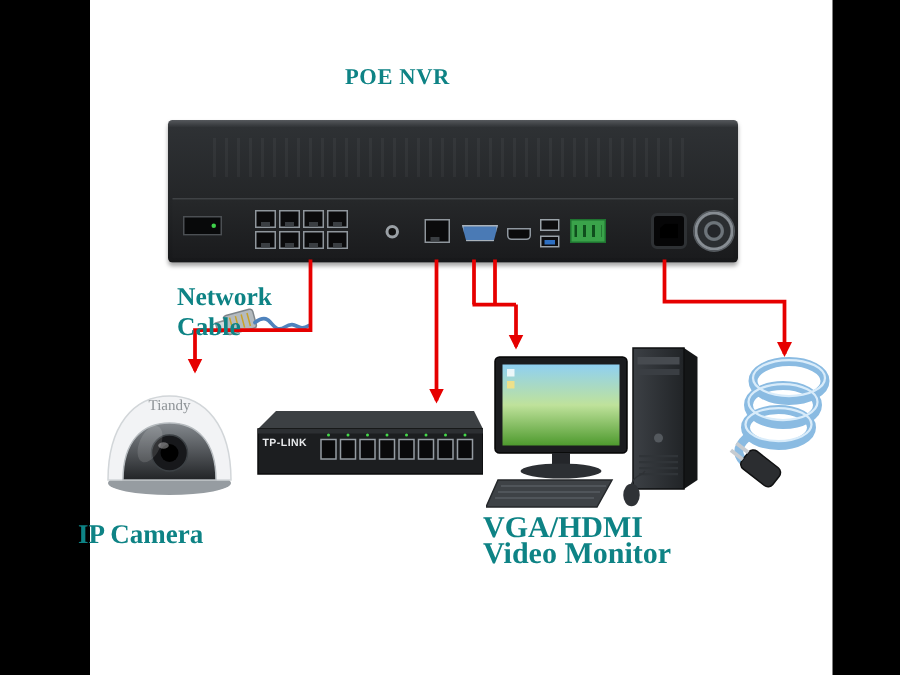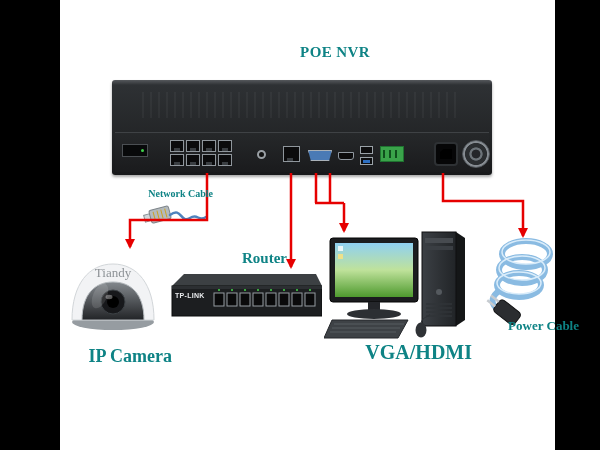--- a/index.html
+++ b/index.html
@@ -38,28 +38,28 @@
        clip-path:polygon(0 30%,30% 0,100% 0,100% 100%,0 100%);}
   .fan{position:absolute;left:350px;top:60px;width:28px;height:28px;border-radius:50%;border:1px solid #565b60;
        background:radial-gradient(circle at 50% 50%,#24262a 0 22%,#6d747a 26% 34%,#2b2e31 38% 58%,#878d93 62% 70%,#3a3e42 74% 100%);}
 
   
   .abs{position:absolute;}
   .aline{stroke:var(--arrow,#e60000);stroke-width:2.5;fill:none;}
   #ah path{fill:var(--arrow,#e60000);}
 
   
-  .lbl{position:absolute;color:var(--accent,#0e8385);font-weight:bold;text-align:right;}
+  .lbl{position:absolute;color:var(--accent,#0e8385);font-weight:bold;text-align:left;}
   .lbl-title{left:230px;top:44px;width:140px;font-size:15px;letter-spacing:.4px;}
-  .lbl-netcable{left:118px;top:188px;width:95px;font-size:10px;font-weight:600;}
+  .lbl-netcable{left:118px;top:188px;width:95px;font-size:17px;font-weight:600;}
   .lbl-router{left:187px;top:250px;width:100px;font-size:15px;}
   .lbl-camera{left:52px;top:346px;width:120px;font-size:18px;}
   .lbl-monitor{left:322px;top:344px;width:150px;font-size:20px;line-height:17px;}
   .lbl-power{left:459px;top:318px;width:120px;font-size:13px;}
-  .brand-camera{position:absolute;left:83px;top:265px;width:60px;font-size:13px;color:#8d9296;text-align:center;}
+  .brand-camera{position:absolute;left:83px;top:265px;width:60px;font-size:10px;color:#8d9296;text-align:center;}
   .brand-router{position:absolute;left:175px;top:292px;width:40px;font-size:7px;color:#e8eaec;
        font-family:"Liberation Sans",sans-serif;font-weight:bold;letter-spacing:.3px;}
 </style>
 </head>
 <body>
 
 <div class="root">
   <div class="stage"></div>
 
   <div class="nvr">
@@ -202,21 +202,20 @@
     <path class="aline" d="M291,173 L291,267" marker-end="url(#ah)"></path>
     <path class="aline" d="M316,173 L316,203"></path>
     <path class="aline" d="M330,173 L330,203"></path>
     <path class="aline" d="M315,203 L344,203"></path>
     <path class="aline" d="M344,203 L344,231" marker-end="url(#ah)"></path>
     <path class="aline" d="M443,173 L443,201 L523,201 L523,236" marker-end="url(#ah)"></path>
   </svg>
 
   <div class="lbl lbl-title">POE NVR</div>
   <div class="lbl lbl-netcable">Network Cable</div>
-  <div class="lbl lbl-router">Router</div>
   <div class="lbl lbl-camera">IP Camera</div>
   <div class="lbl lbl-monitor">
     <div>VGA/HDMI</div>
+    <div>Video Monitor</div>
   </div>
-  <div class="lbl lbl-power">Power Cable</div>
   <div class="brand-camera">Tiandy</div>
   <div class="brand-router">TP-LINK</div>
 </div>
 
 </body></html>

